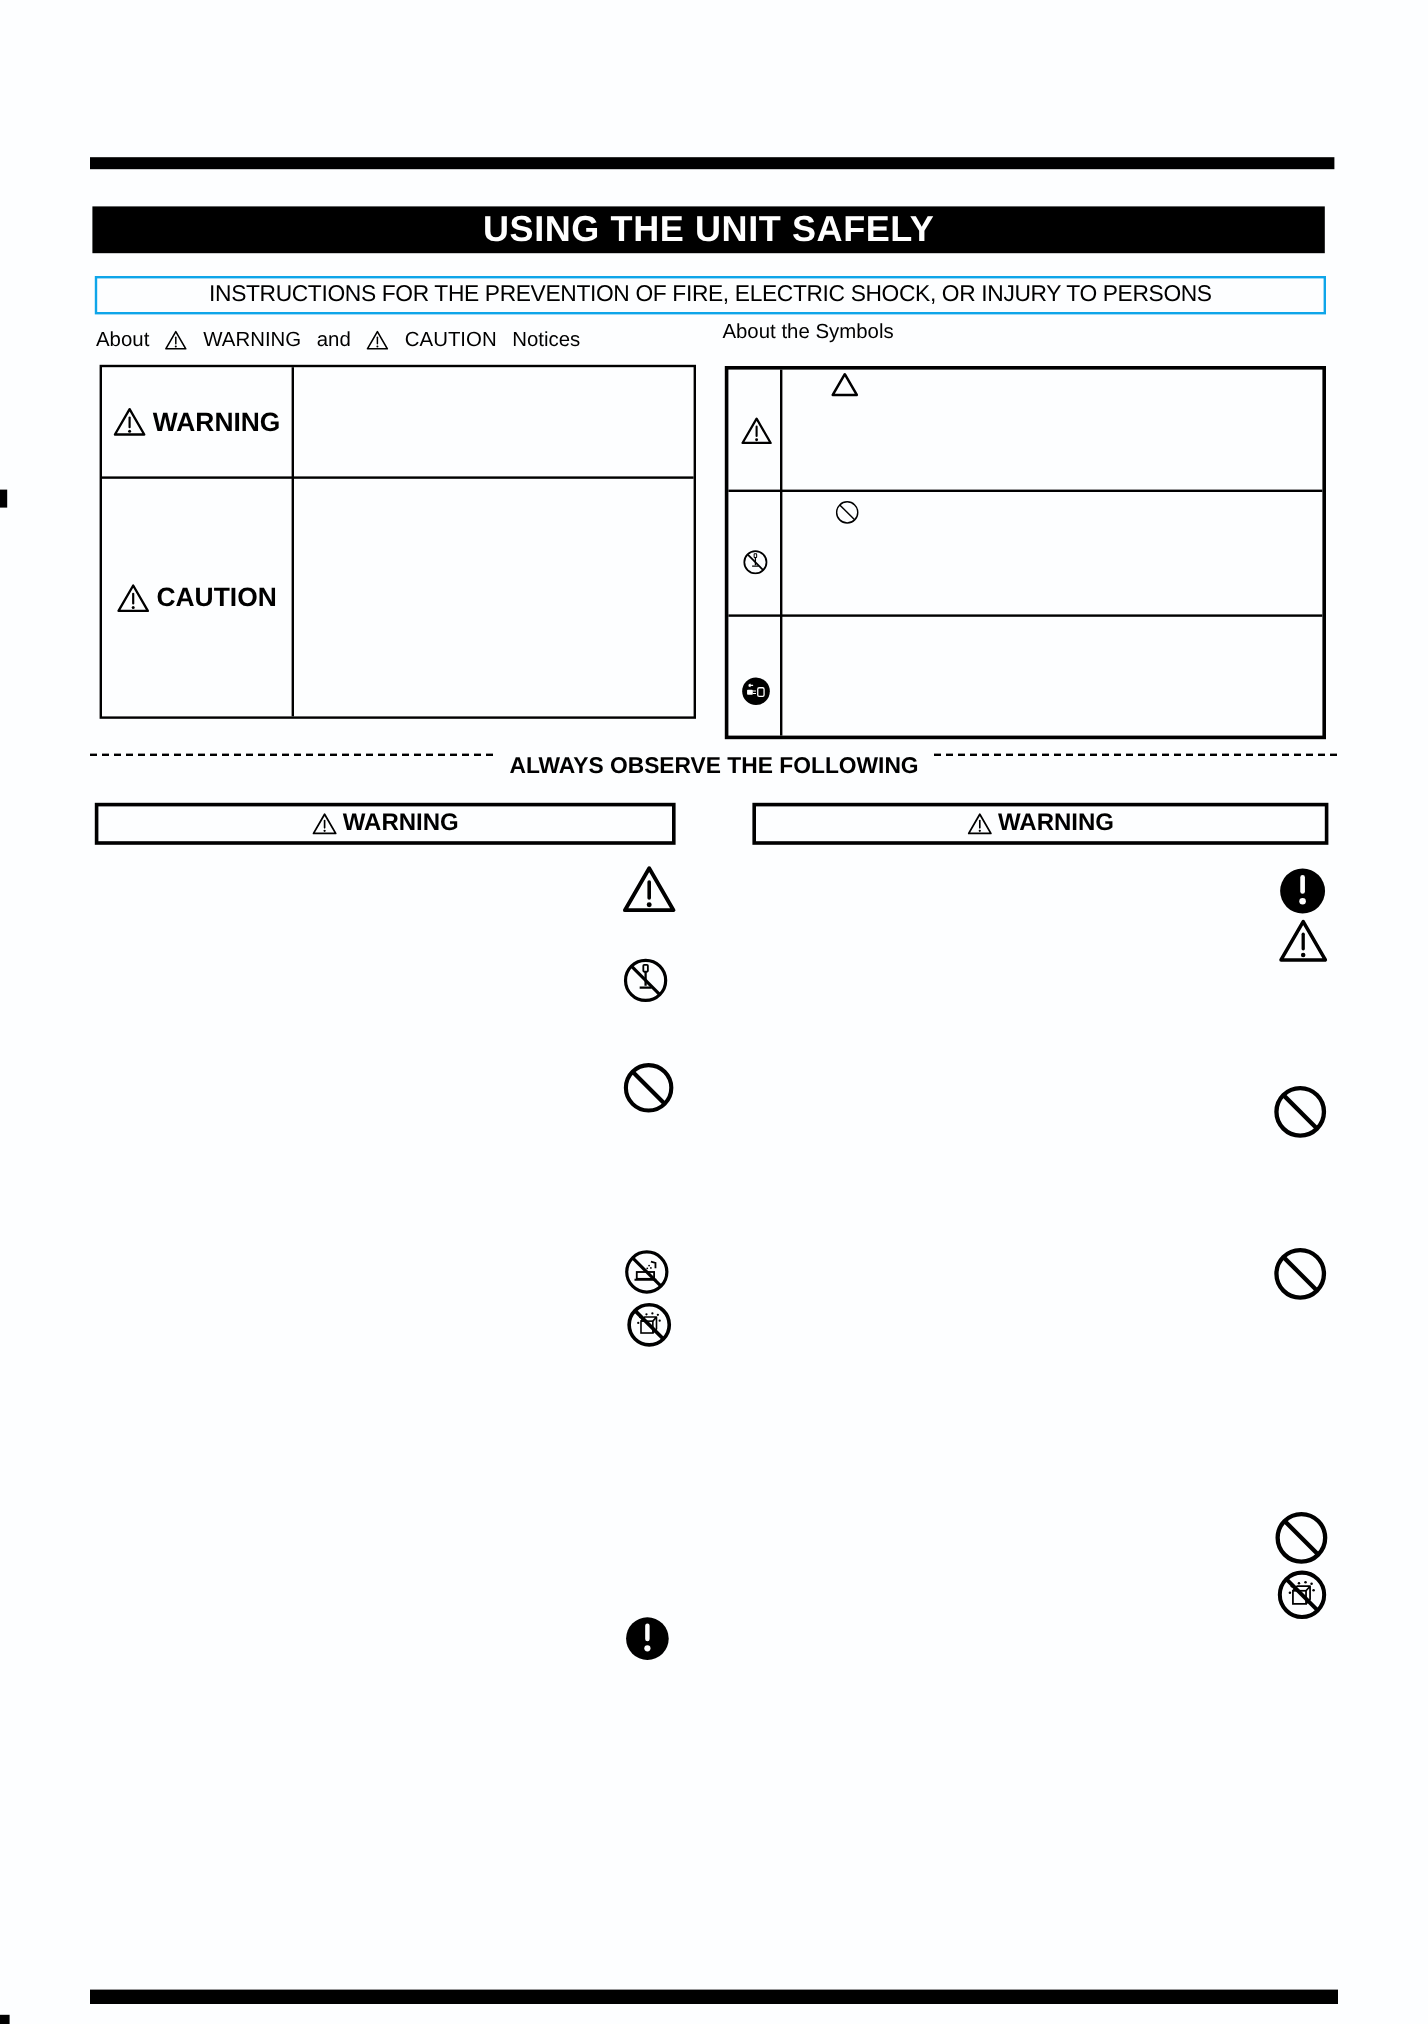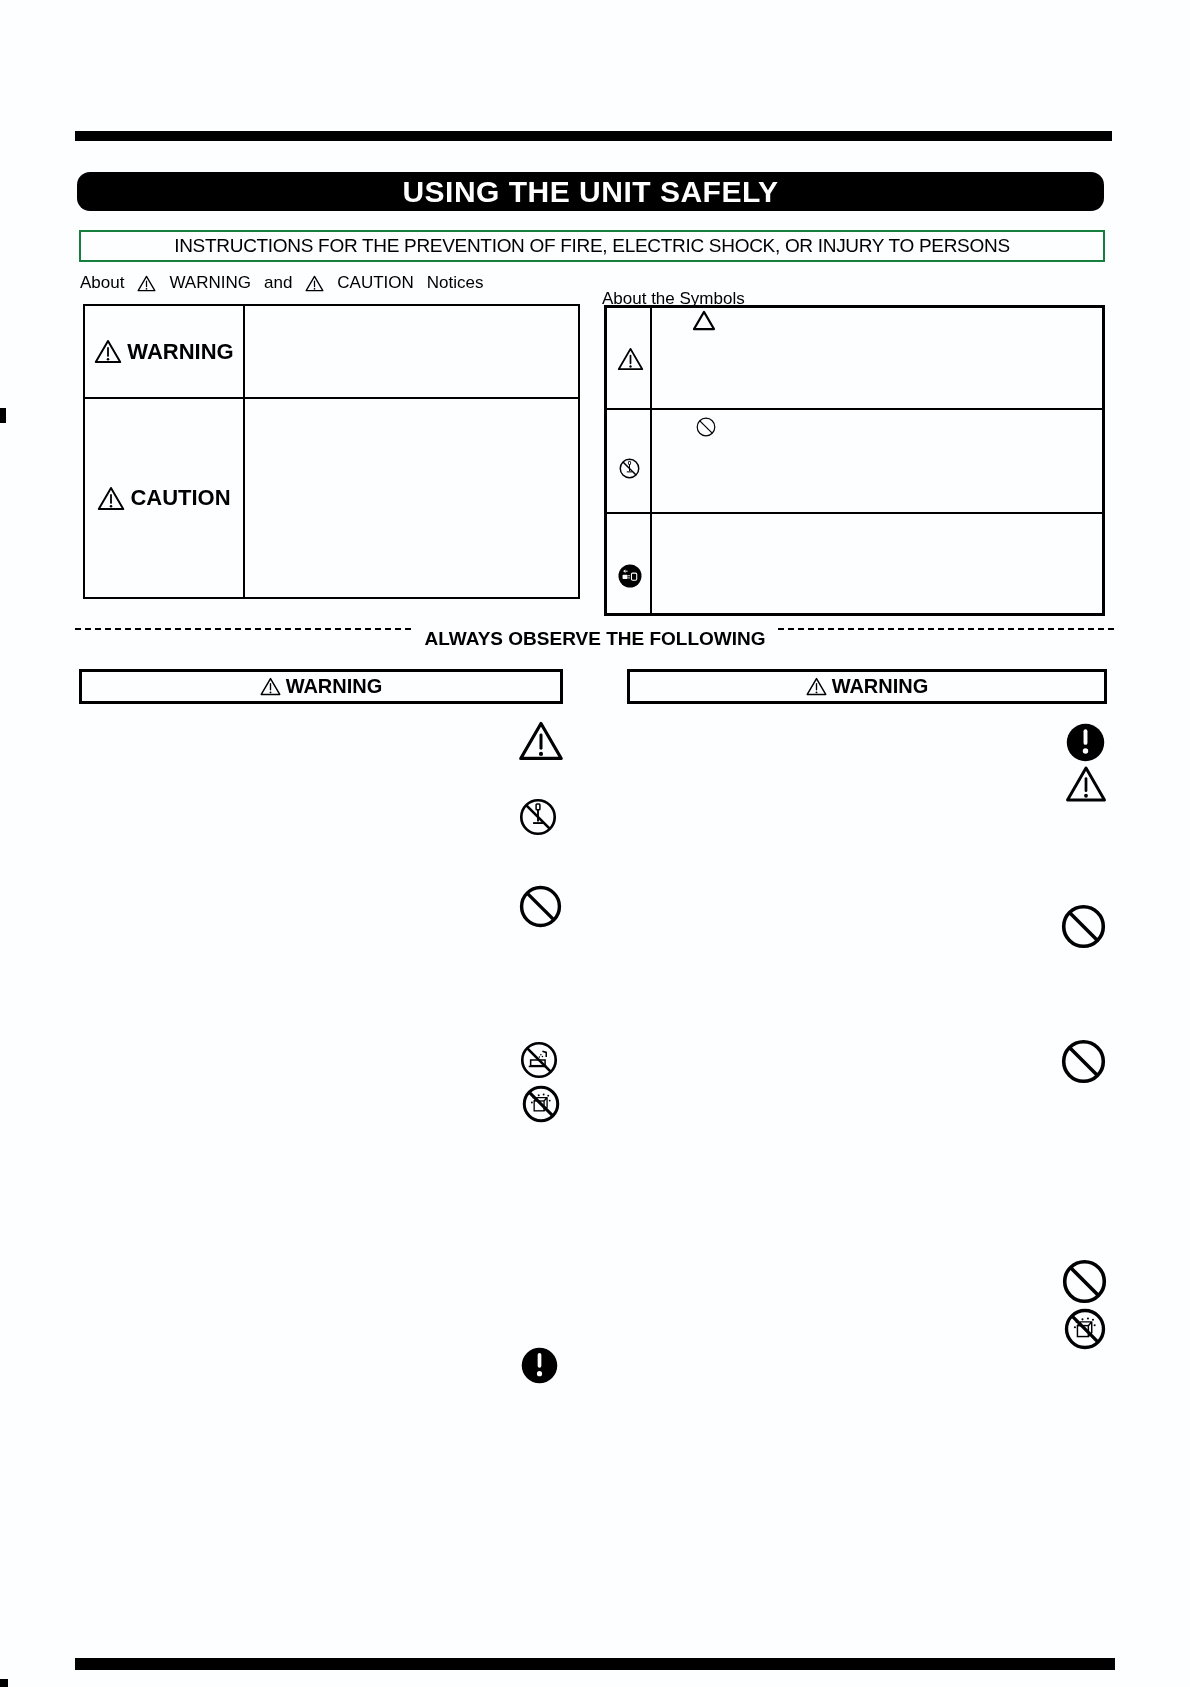--- a/index.html
+++ b/index.html
@@ -10,35 +10,35 @@
     overflow:hidden;
   }
   .abs{position:absolute;}
 
   
   .top-rule{left:75px;top:131px;width:1037px;height:10px;background:#000;}
   .bottom-rule{left:75px;top:1658px;width:1040px;height:12px;background:#000;}
   .title-bar{
     left:77px;top:172px;width:1027px;height:39px;background:#000;color:#fff;
     display:flex;align-items:center;justify-content:center;
-    font-size:30px;font-weight:bold;letter-spacing:0.5px;border-radius:13px;
+    font-size:30px;font-weight:bold;letter-spacing:0.5px;
   }
   .instructions-box{
-    left:79px;top:230px;width:1022px;height:28px;border:2px solid #15803d;background:#fdfeff;
+    left:79px;top:230px;width:1022px;height:28px;border:2px solid #0ea5e9;background:#fdfeff;
     display:flex;align-items:center;justify-content:center;
     font-size:19px;letter-spacing:-0.3px;white-space:nowrap;
   }
 
   
   .section-heading{
     height:24px;display:flex;align-items:center;gap:13px;
     font-size:17px;white-space:nowrap;
   }
   .heading-notices{left:80px;top:271px;}
-  .heading-symbols{left:602px;top:287px;}
+  .heading-symbols{left:602px;top:265px;}
   .tri-inline{width:19px;height:17px;flex:0 0 auto;}
 
   
   .notices-table{left:83px;top:304px;width:493px;height:291px;border:2px solid #000;background:#fdfeff;}
   .nt-col{position:absolute;left:158px;top:0;bottom:0;width:2px;background:#000;}
   .nt-row{position:absolute;left:0;right:0;top:91px;height:2px;background:#000;}
   .nt-cell{position:absolute;left:0;width:158px;display:flex;align-items:center;justify-content:center;gap:5px;font-weight:bold;font-size:22px;}
   .nt-warning{top:0;height:91px;}
   .nt-caution{top:93px;height:198px;}
   .tri-cell{width:28px;height:25px;flex:0 0 auto;}

